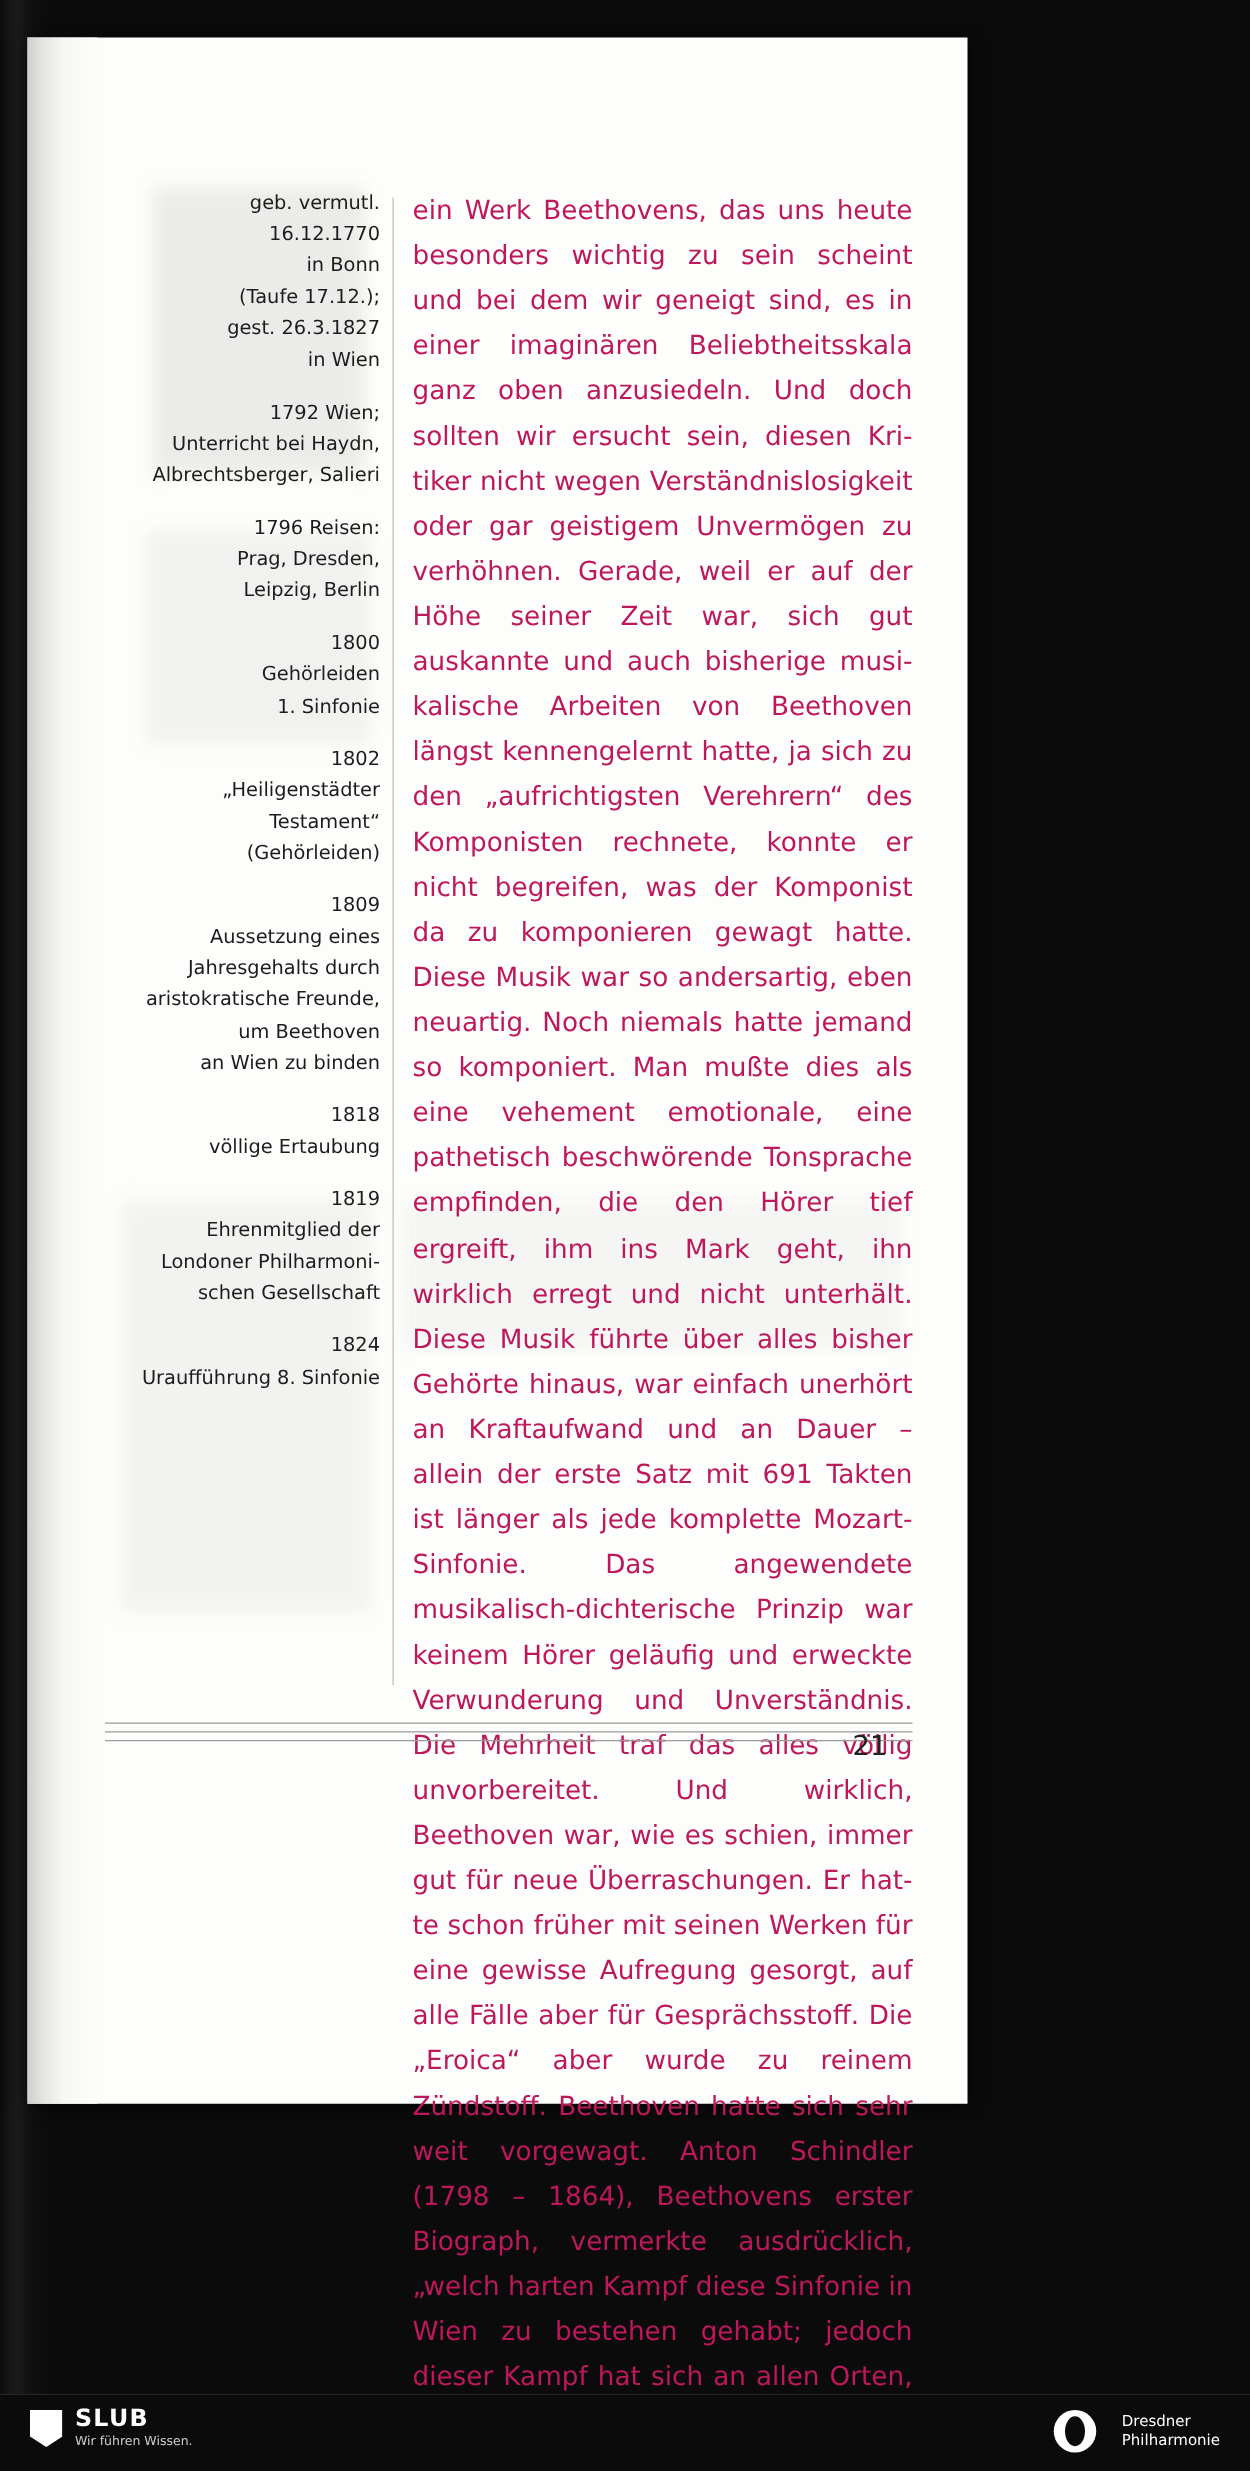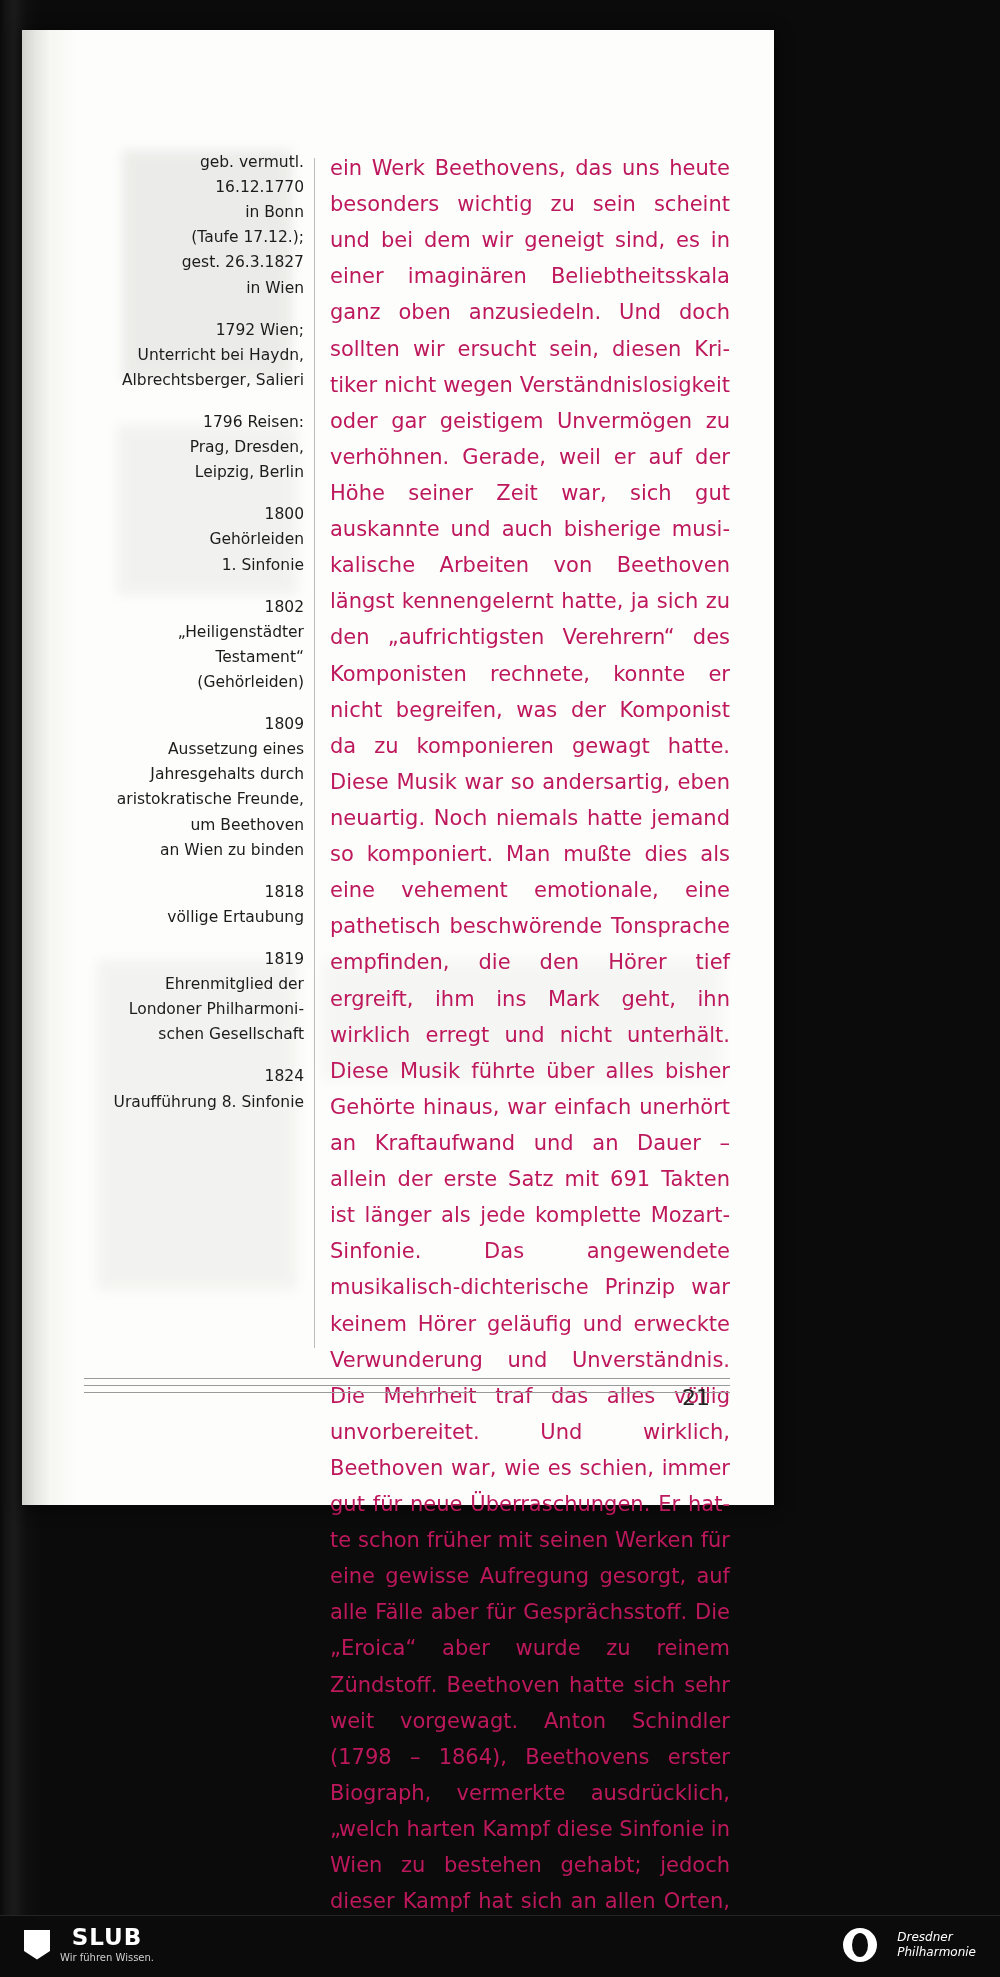--- a/index.html
+++ b/index.html
@@ -19,21 +19,21 @@
   
   .scan-bg {
     position: absolute; inset: 0;
     background: linear-gradient(90deg, #0a0a0a 0px, #141414 6px, #1b1b1b 14px, #0f0f0f 26px, #0b0b0b 40px);
   }
 
   
   .sheet {
     position: absolute;
     left: 22px; top: 30px;
-    width: 752px; height: 1475px;
+    width: 752px; height: 1653px;
     background: #fdfdfb;
     box-shadow: 2px 2px 14px rgba(0,0,0,.65);
   }
   
   .sheet .gutter {
     position: absolute; left: 0; top: 0; bottom: 0; width: 30px;
     background: linear-gradient(90deg,#cfcfcb 0%, #e6e6e2 45%, #f8f8f6 100%);
   }
   .sheet .gutter2 {
     position: absolute; left: 30px; top: 0; bottom: 0; width: 26px;
@@ -127,28 +127,27 @@
   .slub {
     position: absolute; left: 24px; top: 10px;
     color: #fff;
     display: flex; align-items: center; gap: 10px;
   }
   .slub .mark {
     width: 26px; height: 30px;
     background: #fff;
     clip-path: polygon(0 0,100% 0,100% 72%,50% 100%,0 72%);
   }
-  .slub .txt .t1 { font-size: 23px; font-weight: bold; letter-spacing: 1px; line-height: 1; text-align: center; }
+  .slub .txt .t1 { font-size: 19px; font-weight: bold; letter-spacing: 1px; line-height: 1; }
   .slub .txt .t2 { font-size: 10px; color: #cfcfcf; margin-top: 3px; }
 
   .dph {
     position: absolute; right: 24px; top: 12px;
     display: flex; align-items: center; gap: 20px;
     color: #fff;
-    font-style: italic;
   }
   .dph .logo {
     width: 34px; height: 34px;
     border-radius: 50%;
     background: #fff;
     position: relative;
   }
   .dph .logo::after {
     content: "";
     position: absolute; left: 9px; top: 5px;

